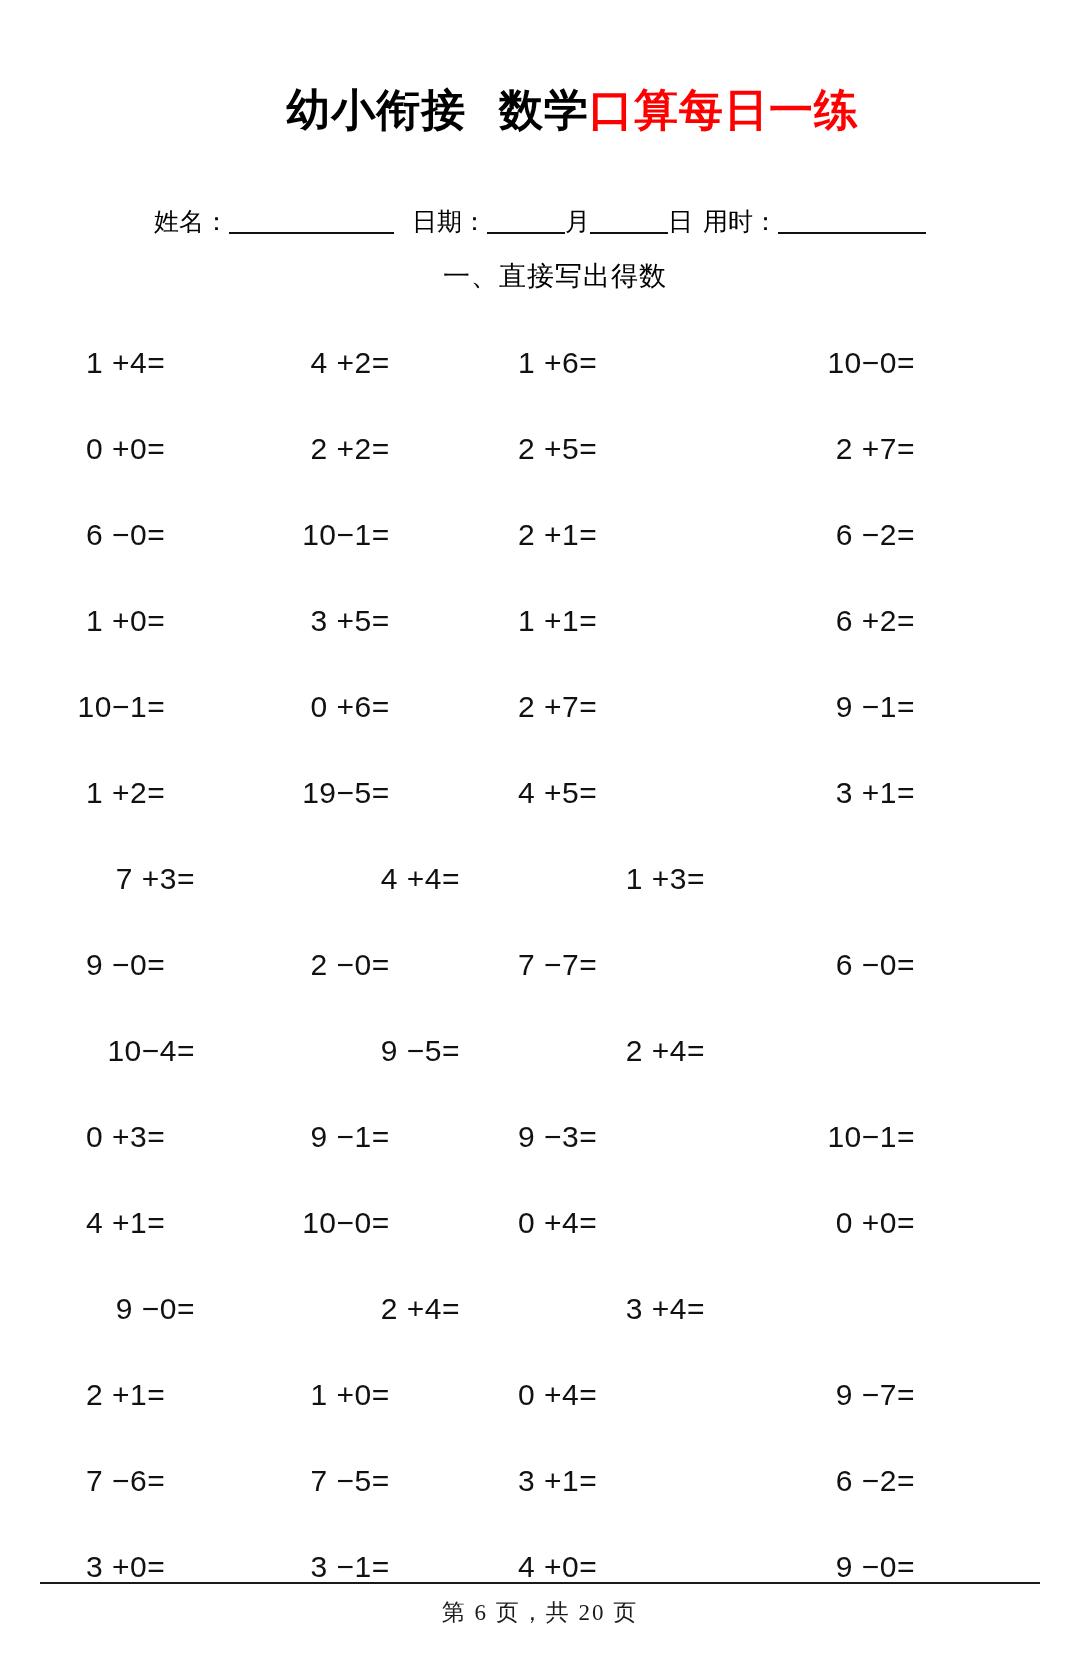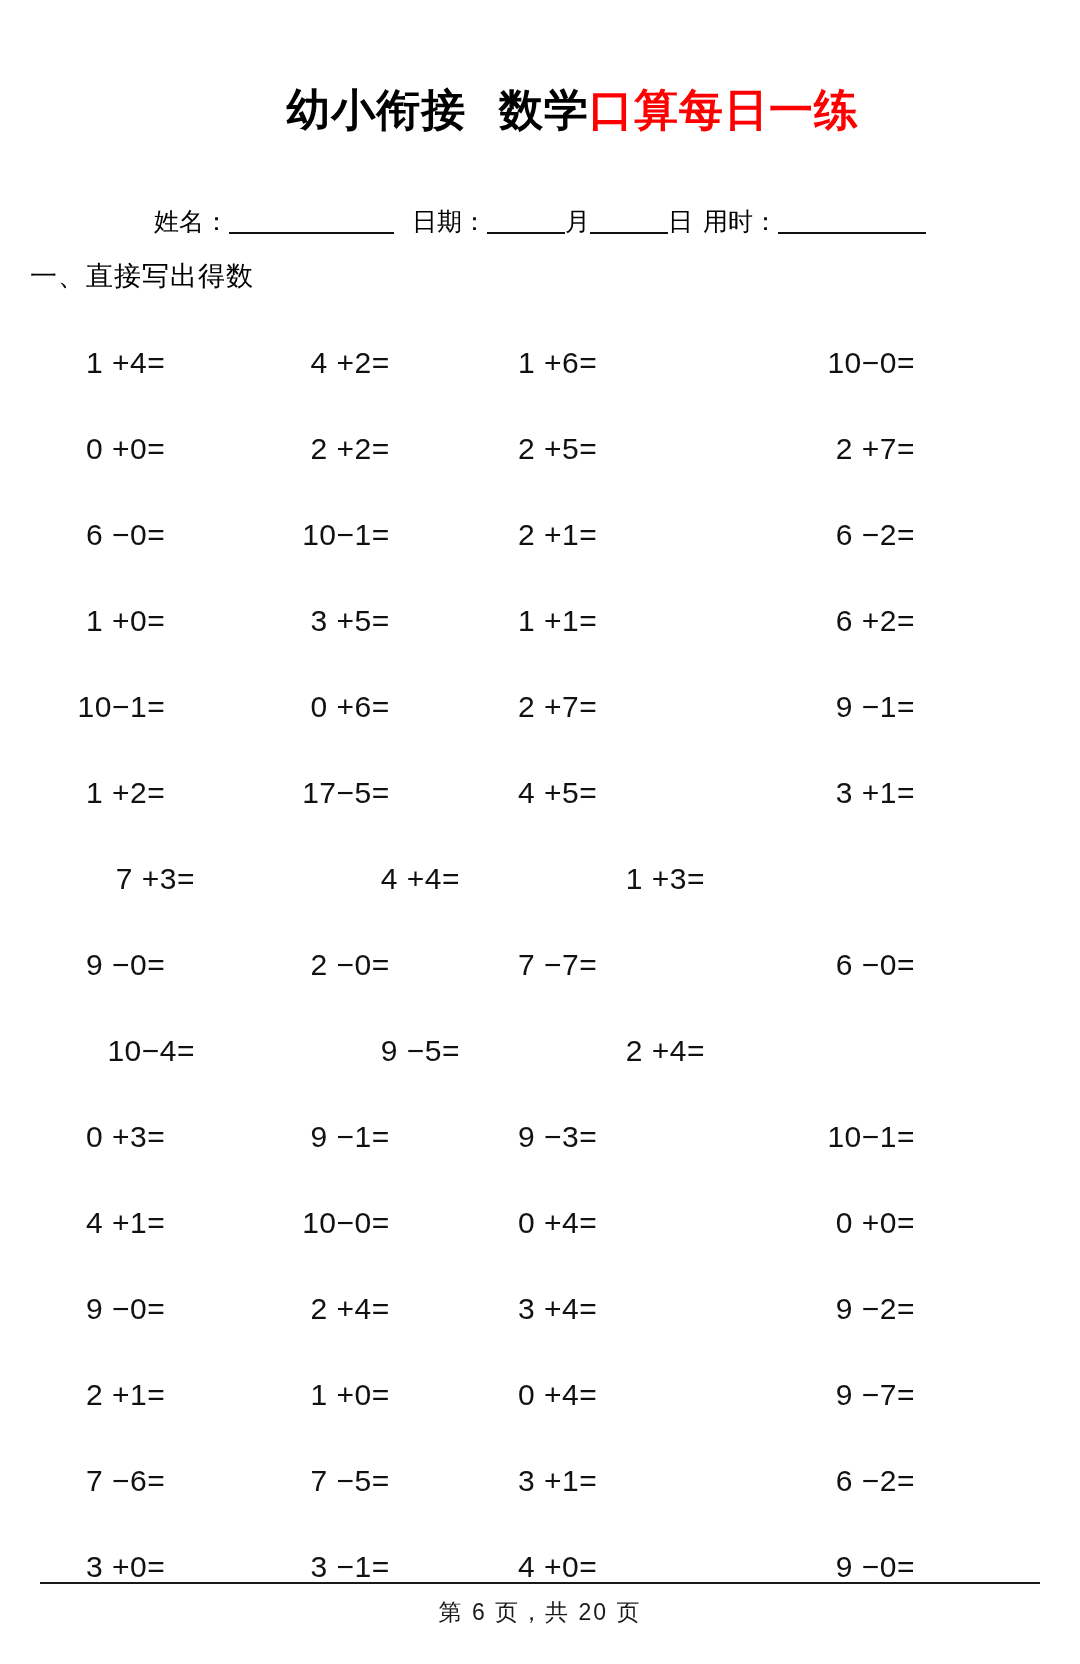--- a/index.html
+++ b/index.html
@@ -62,20 +62,21 @@
 
   
   .section-heading {
     margin-top: 20px;
     margin-left: 30px;
     font-family: "DejaVu Serif", "Liberation Serif", serif;
     font-size: 27px;
     font-weight: normal;
     color: #000000;
     letter-spacing: 1px;
+    text-align: center;
   }
 
   
   .grid {
     margin-top: 26px;
     width: 1080px;
   }
   .grid-row {
     display: flex;
     width: 1080px;
@@ -105,21 +106,21 @@
     width: 1080px;
   }
   .footer-rule {
     width: 1000px;
     margin: 0 auto;
     border-top: 2.5px solid #1a1a1a;
   }
   .footer-text {
     margin-top: 13px;
     text-align: center;
-    font-family: Liberation Sans, sans-serif;
+    font-family: Liberation Serif, serif;
     font-size: 23px;
     color: #1a1a1a;
     letter-spacing: 2px;
     white-space: pre;
   }
 </style>
 </head>
 <body>
 
 <div class="page">
@@ -160,21 +161,21 @@
         <div class="cell cell-4">6 +2=</div>
       </div>
       <div class="grid-row">
         <div class="cell cell-1">10−1=</div>
         <div class="cell cell-2">0 +6=</div>
         <div class="cell cell-3">2 +7=</div>
         <div class="cell cell-4">9 −1=</div>
       </div>
       <div class="grid-row">
         <div class="cell cell-1">1 +2=</div>
-        <div class="cell cell-2">17−5=</div>
+        <div class="cell cell-2">19−5=</div>
         <div class="cell cell-3">4 +5=</div>
         <div class="cell cell-4">3 +1=</div>
       </div>
       <div class="grid-row">
         <div class="cell cell-1">7 +3=</div>
         <div class="cell cell-2">4 +4=</div>
         <div class="cell cell-3">1 +3=</div>
       </div>
       <div class="grid-row">
         <div class="cell cell-1">9 −0=</div>
@@ -196,21 +197,20 @@
       <div class="grid-row">
         <div class="cell cell-1">4 +1=</div>
         <div class="cell cell-2">10−0=</div>
         <div class="cell cell-3">0 +4=</div>
         <div class="cell cell-4">0 +0=</div>
       </div>
       <div class="grid-row">
         <div class="cell cell-1">9 −0=</div>
         <div class="cell cell-2">2 +4=</div>
         <div class="cell cell-3">3 +4=</div>
-        <div class="cell cell-4">9 −2=</div>
       </div>
       <div class="grid-row">
         <div class="cell cell-1">2 +1=</div>
         <div class="cell cell-2">1 +0=</div>
         <div class="cell cell-3">0 +4=</div>
         <div class="cell cell-4">9 −7=</div>
       </div>
       <div class="grid-row">
         <div class="cell cell-1">7 −6=</div>
         <div class="cell cell-2">7 −5=</div>

